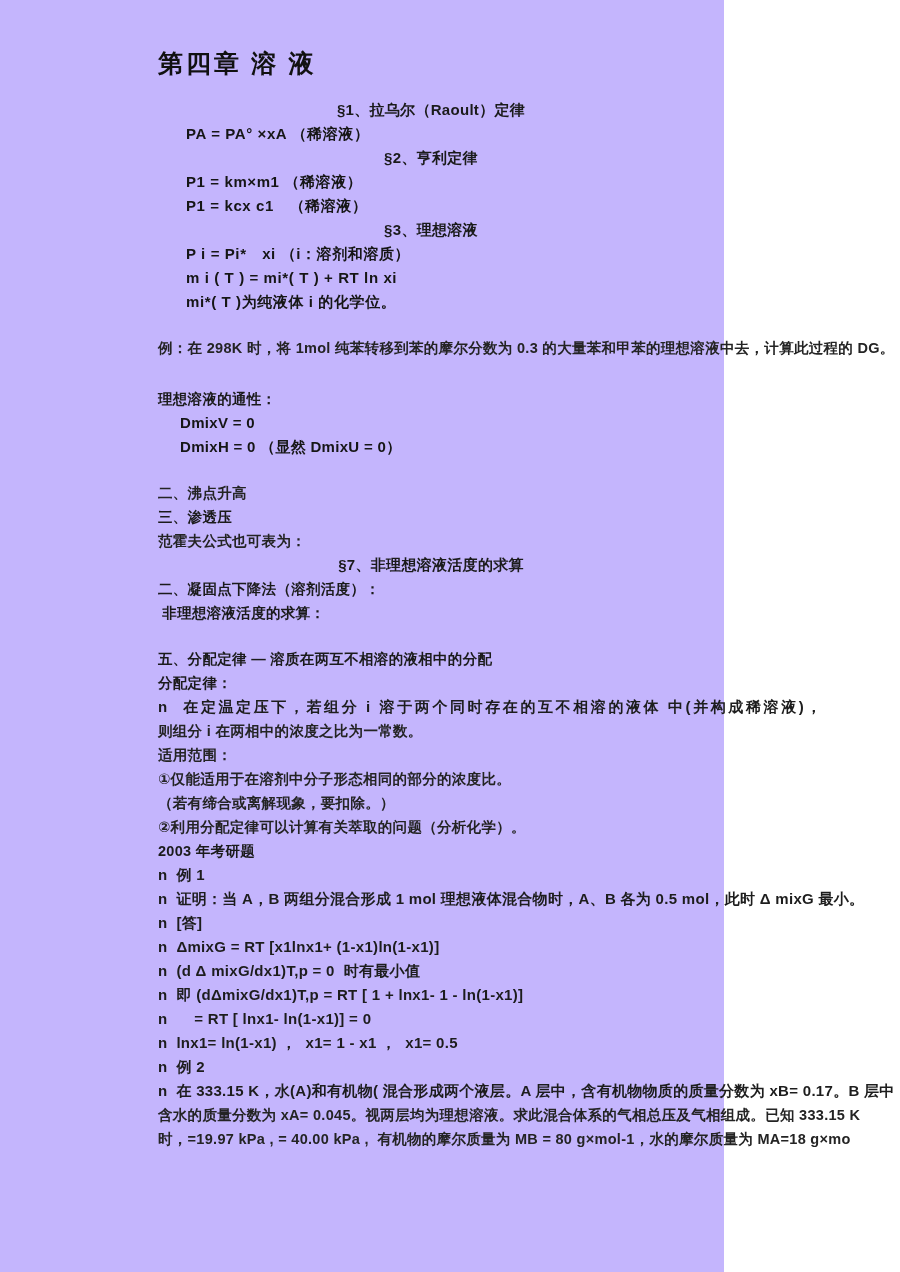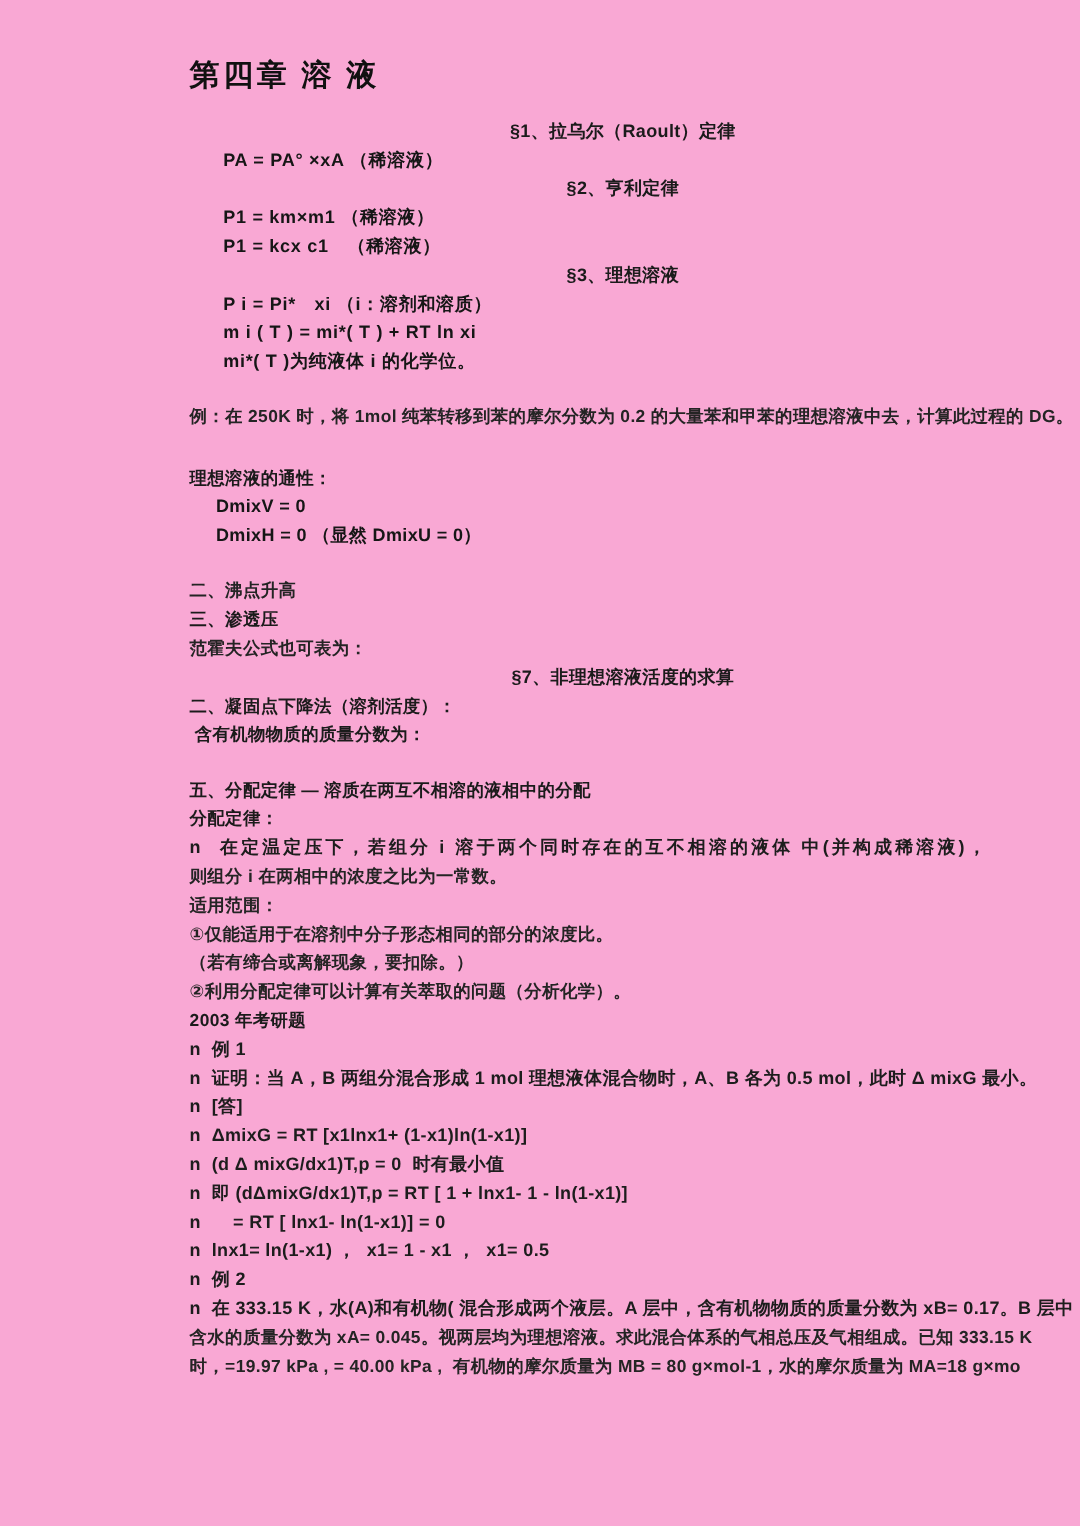--- a/index.html
+++ b/index.html
@@ -6,23 +6,23 @@
     margin: 0;
     padding: 0;
     width: 900px;
     height: 1272px;
     background: #ffffff;
     overflow: hidden;
     font-family: "Liberation Sans", "DejaVu Sans", sans-serif;
   }
   #page {
     position: relative;
-    width: 900px;
+    width: 724px;
     height: 1272px;
-    background: #f9a8d4;
+    background: #c4b5fd;
     box-sizing: border-box;
     padding: 48px 20px 0 158px;
     color: #1e1e1e;
   }
   .line {
     white-space: pre;
     line-height: 24px;
     font-size: 14.5px;
     font-weight: 600;
     letter-spacing: 0.3px;
@@ -71,30 +71,30 @@
       <div class="line title">第四章 溶 液</div>
       <div class="line heading">§1、拉乌尔（Raoult）定律</div>
       <div class="line formula">PA = PA° ×xA （稀溶液）</div>
       <div class="line heading">§2、亨利定律</div>
       <div class="line formula">P1 = km×m1 （稀溶液）</div>
       <div class="line formula">P1 = kcx c1　（稀溶液）</div>
       <div class="line heading">§3、理想溶液</div>
       <div class="line formula">P i = Pi*　xi （i：溶剂和溶质）</div>
       <div class="line formula">m i ( T ) = mi*( T ) + RT ln xi</div>
       <div class="line formula">mi*( T )为纯液体 i 的化学位。</div>
-      <div class="line body gap">例：在 250K 时，将 1mol 纯苯转移到苯的摩尔分数为 0.2 的大量苯和甲苯的理想溶液中去，计算此过程的 DG。</div>
+      <div class="line body gap">例：在 298K 时，将 1mol 纯苯转移到苯的摩尔分数为 0.3 的大量苯和甲苯的理想溶液中去，计算此过程的 DG。</div>
       <div class="line body-bold gap-lg">理想溶液的通性：</div>
       <div class="line formula-sm">DmixV = 0</div>
       <div class="line formula-sm">DmixH = 0 （显然 DmixU = 0）</div>
       <div class="line body gap">二、沸点升高</div>
       <div class="line body-bold">三、渗透压</div>
       <div class="line body">范霍夫公式也可表为：</div>
       <div class="line heading">§7、非理想溶液活度的求算</div>
       <div class="line body-bold">二、凝固点下降法（溶剂活度）：</div>
-      <div class="line body-bold"> 含有机物物质的质量分数为：</div>
+      <div class="line body-bold"> 非理想溶液活度的求算：</div>
       <div class="line body-bold gap">五、分配定律 — 溶质在两互不相溶的液相中的分配</div>
       <div class="line body-bold">分配定律：</div>
       <div class="line bullet justified">n  在定温定压下，若组分 i 溶于两个同时存在的互不相溶的液体 中(并构成稀溶液)，</div>
       <div class="line body">则组分 i 在两相中的浓度之比为一常数。</div>
       <div class="line body">适用范围：</div>
       <div class="line body">①仅能适用于在溶剂中分子形态相同的部分的浓度比。</div>
       <div class="line body">（若有缔合或离解现象，要扣除。）</div>
       <div class="line body">②利用分配定律可以计算有关萃取的问题（分析化学）。</div>
       <div class="line body-bold">2003 年考研题</div>
       <div class="line bullet">n  例 1</div>

